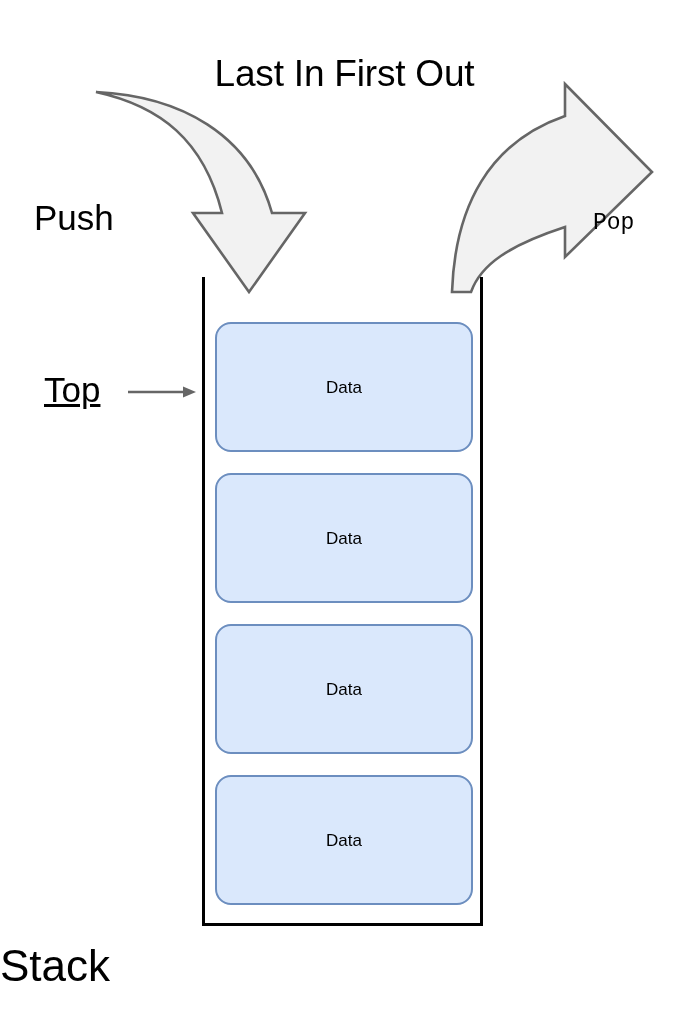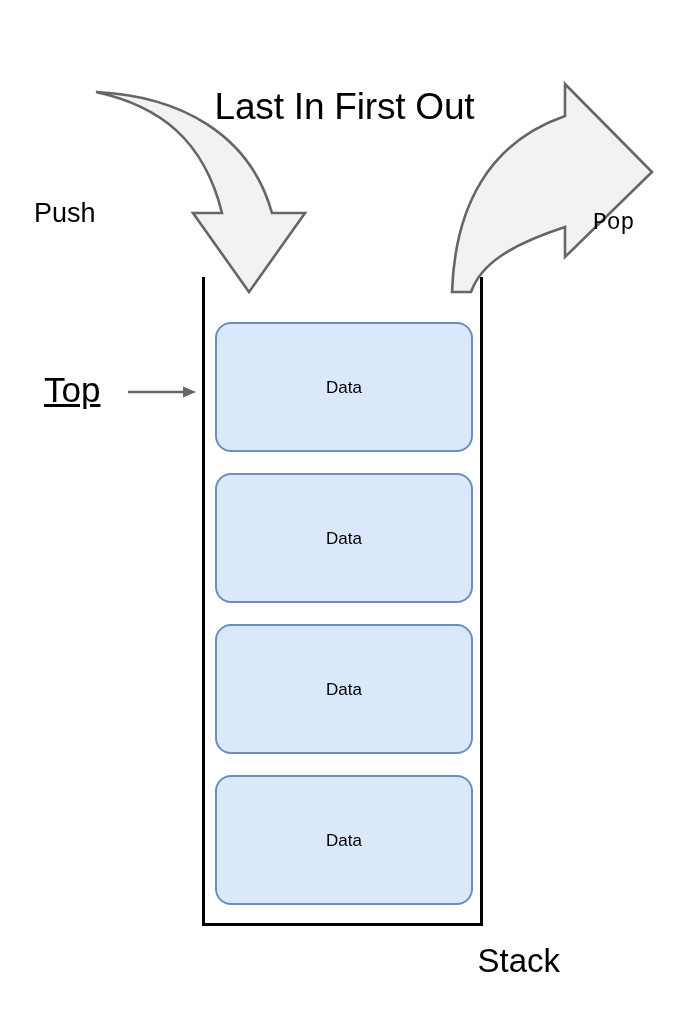--- a/index.html
+++ b/index.html
@@ -35,45 +35,44 @@
     line-height: 1;
     color: #000000;
   }
   .title-label {
     left: 0;
     top: 55px;
     width: 689px;
     text-align: center;
     font-size: 37px;
     letter-spacing: -0.2px;
-    margin-top: 33px;
   }
   .push-label {
     left: 34px;
     top: 200px;
-    font-size: 27px;
+    font-size: 35px;
   }
   .pop-label {
     left: 593px;
     top: 212px;
     font-size: 23px;
     font-family: Liberation Mono, monospace;
   }
   .top-label {
     left: 44px;
     top: 372px;
     font-size: 35px;
     text-decoration: underline;
   }
   .stack-label {
     left: 0;
     top: 944px;
     width: 560px;
-    text-align: right;
-    font-size: 33px;
+    text-align: left;
+    font-size: 44px;
   }
 
   
   .stack-container {
     position: absolute;
     left: 202px;
     top: 277px;
     width: 281px;
     height: 649px;
     border-left: 3px solid #000000;

